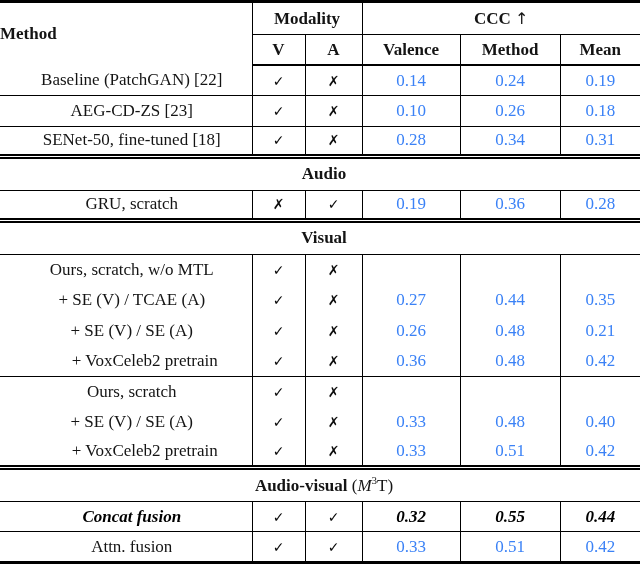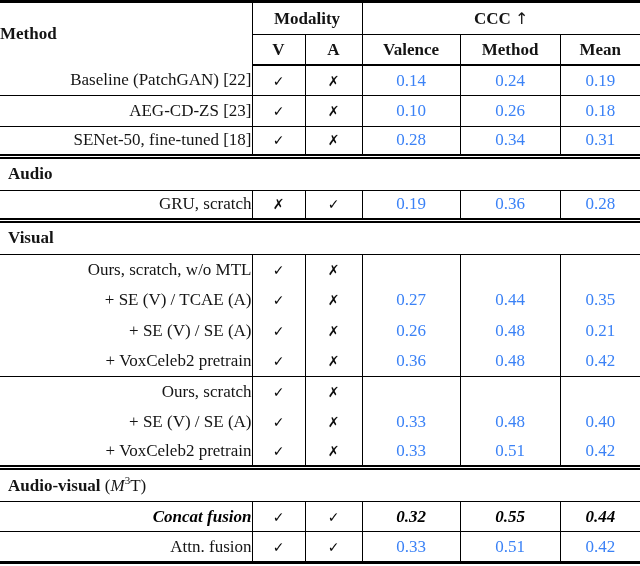--- a/index.html
+++ b/index.html
@@ -56,42 +56,42 @@
     font-size: 16px;
   }
   tr.sub-header th { height: 29px; text-align: center; border-bottom: 2px solid #000; }
   .th-v, .th-a, .th-valence, .th-arousal { border-right: 1.5px solid #000; }
   
   tr.data { height: 29px; }
   tr.section { height: 32px; }
   tr.top-single > td { border-top: 1.5px solid #000; }
   tr.top-double > td { border-top: 5px double #000; }
   td.method-cell {
-    text-align: right;
+    text-align: center;
     padding-left: 12px;
     border-right: 1.5px solid #000;
   }
   td.method-cell.indent-2 { padding-left: 38px; }
   td.glyph-cell {
     text-align: center;
     border-right: 1.5px solid #000;
     font-family: "DejaVu Sans", sans-serif;
     font-weight: bold;
     font-size: 14px;
     color: #0a0a0a;
   }
   td.num-cell {
     text-align: center;
     border-right: 1.5px solid #000;
     color: #3b82f6;
   }
   td.num-cell.last { border-right: none; }
   td.bold, tr td.bold { font-weight: bold; color: #000; font-style: italic; }
   td.section-cell {
-    text-align: left;
+    text-align: center;
     padding-left: 8px;
   }
   .section-label { font-weight: bold; }
   .math-var { font-style: italic; }
   .math-sup {
     font-size: 11px;
     vertical-align: super;
     line-height: 0;
   }
 </style>

